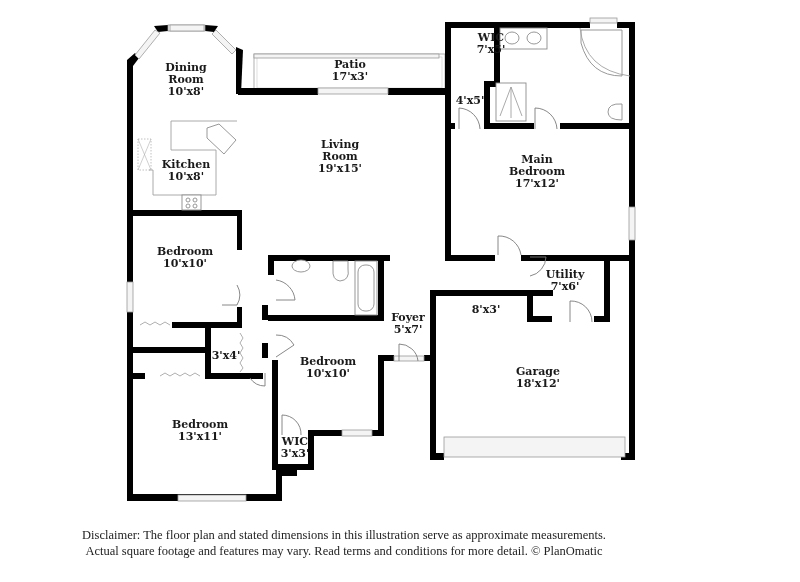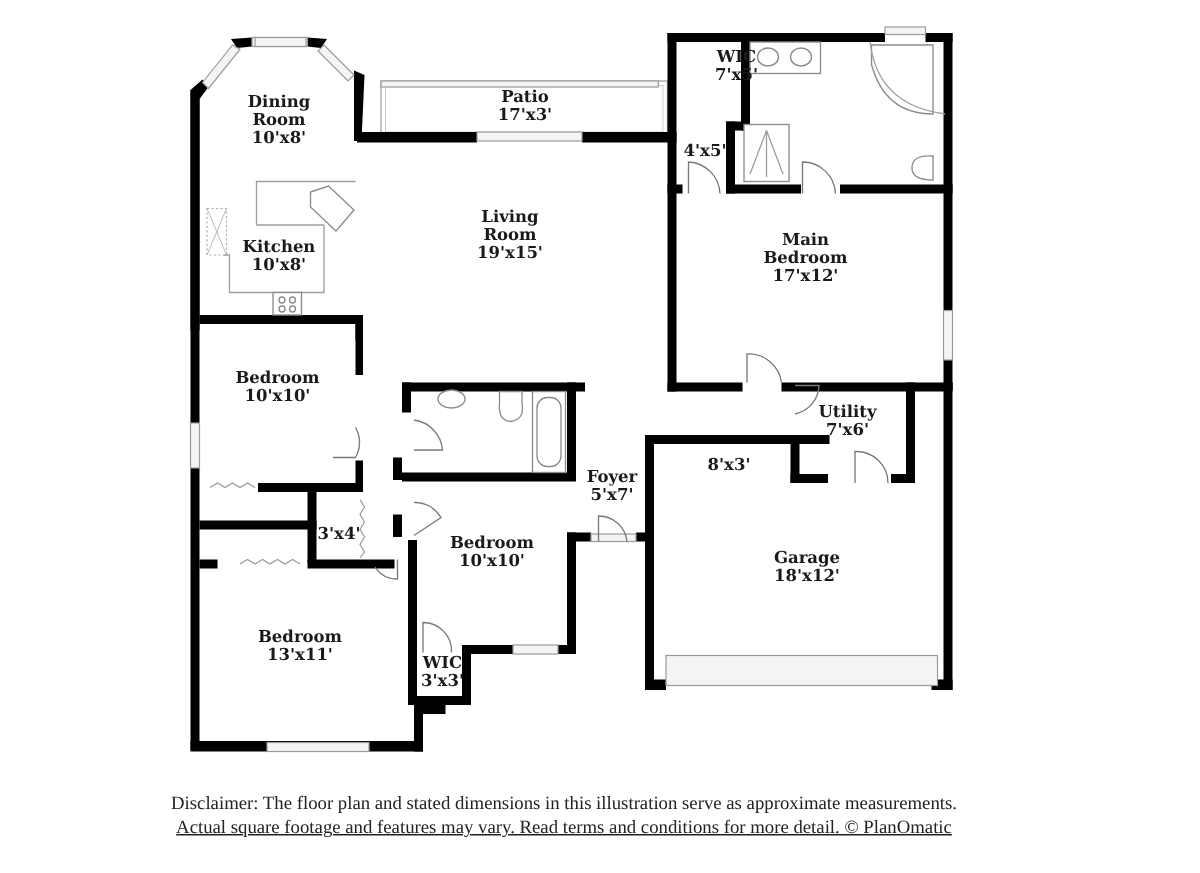--- a/index.html
+++ b/index.html
@@ -5,21 +5,21 @@
   html, body { margin: 0; padding: 0; background: #ffffff; }
   body { width: 800px; height: 582px; position: relative; overflow: hidden; font-family: "DejaVu Serif", serif; }
   #plan { position: absolute; left: 0; top: 0; width: 800px; height: 582px; }
   .wall { fill: #000000; }
   .window { fill: #f4f4f4; stroke: #9a9a9a; stroke-width: 0.8; }
   .fixture { fill: #ffffff; stroke: #8c8c8c; stroke-width: 0.9; }
   .door-arc { fill: none; stroke: #7a7a7a; stroke-width: 0.9; }
   .thin { fill: none; stroke: #a0a0a0; stroke-width: 0.9; }
   .zig { fill: none; stroke: #9a9a9a; stroke-width: 0.8; }
   .room-label { font-family: "DejaVu Serif", serif; font-weight: bold; font-size: 11px; fill: #1a1a1a; text-anchor: middle; }
-  .disclaimer { position: absolute; left: 0; width: 688px; text-align: center; font-family: "Liberation Serif", serif; font-size: 12.5px; color: #222; line-height: 16px; padding-left: 32px; }
+  .disclaimer { position: absolute; left: 0; width: 688px; text-align: center; font-family: "Liberation Serif", serif; font-size: 12.5px; color: #222; line-height: 16px; }
 </style>
 </head>
 <body>
 
 <svg id="plan" viewBox="0 0 800 582" xmlns="http://www.w3.org/2000/svg">
 
   <g>
     <rect x="254" y="54" width="191" height="36" fill="#ffffff" stroke="#a8a8a8" stroke-width="0.9"></rect>
     <rect x="257" y="57" width="185" height="31" fill="none" stroke="#c8c8c8" stroke-width="0.6"></rect>
   </g>
@@ -215,13 +215,13 @@
         <text x="200" y="440" class="room-label">13'x11'</text>
       </g>
       <g>
         <text x="295" y="445" class="room-label">WIC</text>
         <text x="295" y="457" class="room-label">3'x3'</text>
       </g>
     </g>
 </svg>
 
 <div class="disclaimer" style="top:527px;">Disclaimer: The floor plan and stated dimensions in this illustration serve as approximate measurements.</div>
-<div class="disclaimer" style="top:543px;text-decoration:underline;">Actual square footage and features may vary. Read terms and conditions for more detail. © PlanOmatic</div>
+<div class="disclaimer" style="top:543px;">Actual square footage and features may vary. Read terms and conditions for more detail. © PlanOmatic</div>
 
 </body></html>

